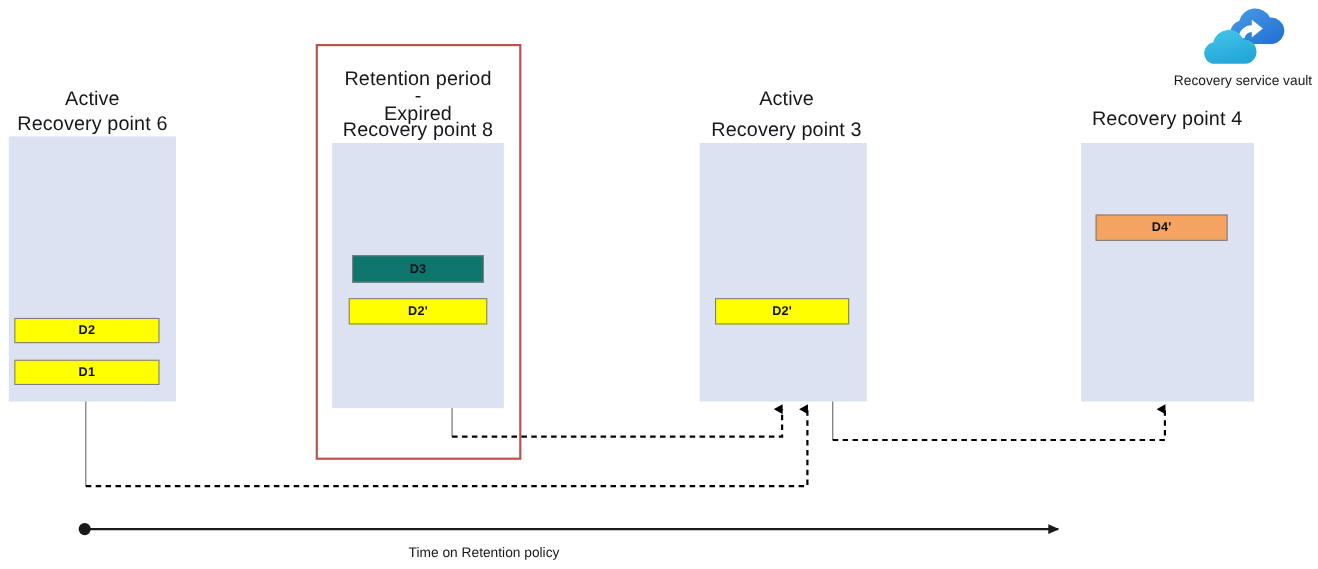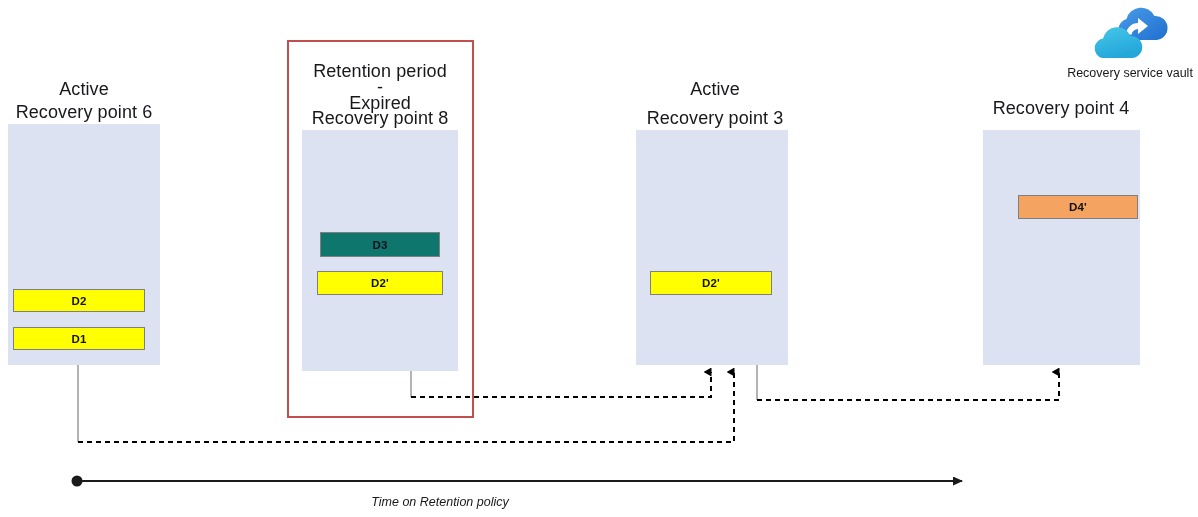--- a/index.html
+++ b/index.html
@@ -146,21 +146,21 @@
   <div class="chip chip-blue" style="left:320px; top:232px; width:120px; height:25px;">D3</div>
   <div class="chip chip-yellow" style="left:317px; top:271px; width:126px; height:24px;">D2'</div>
 
   <div class="label" style="left:645px; top:81px; width:140px;">Active</div>
   <div class="label" style="left:645px; top:110px; width:140px;">Recovery point 3</div>
   <div class="rp-box" style="left:636px; top:130px; width:152px; height:235px;"></div>
   <div class="chip chip-yellow" style="left:650px; top:271px; width:122px; height:24px;">D2'</div>
 
   <div class="label" style="left:991px; top:100px; width:140px;">Recovery point 4</div>
   <div class="rp-box" style="left:983px; top:130px; width:157px; height:235px;"></div>
-  <div class="chip chip-orange" style="left:996px; top:195px; width:120px; height:24px;margin-left:22px;">D4'</div>
+  <div class="chip chip-orange" style="left:996px; top:195px; width:120px; height:24px;">D4'</div>
 
   <svg id="connectors" viewBox="0 0 1198 517" xmlns="http://www.w3.org/2000/svg">
     <defs>
       <marker id="arrowUp" markerWidth="9" markerHeight="9" refX="4.5" refY="7.5" orient="auto" markerUnits="userSpaceOnUse">
         <path d="M4.5 0 L9 8 L0 8 Z" fill="#000000"></path>
       </marker>
       <marker id="arrowRight" markerWidth="10" markerHeight="9" refX="9" refY="4.5" orient="auto" markerUnits="userSpaceOnUse">
         <path d="M0 0 L10 4.5 L0 9 Z" fill="#1a1a1a"></path>
       </marker>
     </defs>
@@ -179,15 +179,15 @@
       <path d="M757 365 L757 400" fill="none" stroke="#808080" stroke-width="1.2"></path>
       <path d="M757 400 L1059 400 L1059 372" fill="none" stroke="#000000" stroke-width="2" stroke-dasharray="5,4" marker-end="url(#arrowUp)"></path>
     </g>
 
     <g>
       <circle cx="77" cy="481" r="5.5" fill="#1a1a1a"></circle>
       <path d="M77 481 L962 481" fill="none" stroke="#1a1a1a" stroke-width="2" marker-end="url(#arrowRight)"></path>
     </g>
   </svg>
 
-  <div class="timeline-caption" style="left:290px; top:495px;font-style:italic;">Time on Retention policy</div>
+  <div class="timeline-caption" style="left:290px; top:495px;">Time on Retention policy</div>
 
 </div>
 
 </body></html>

